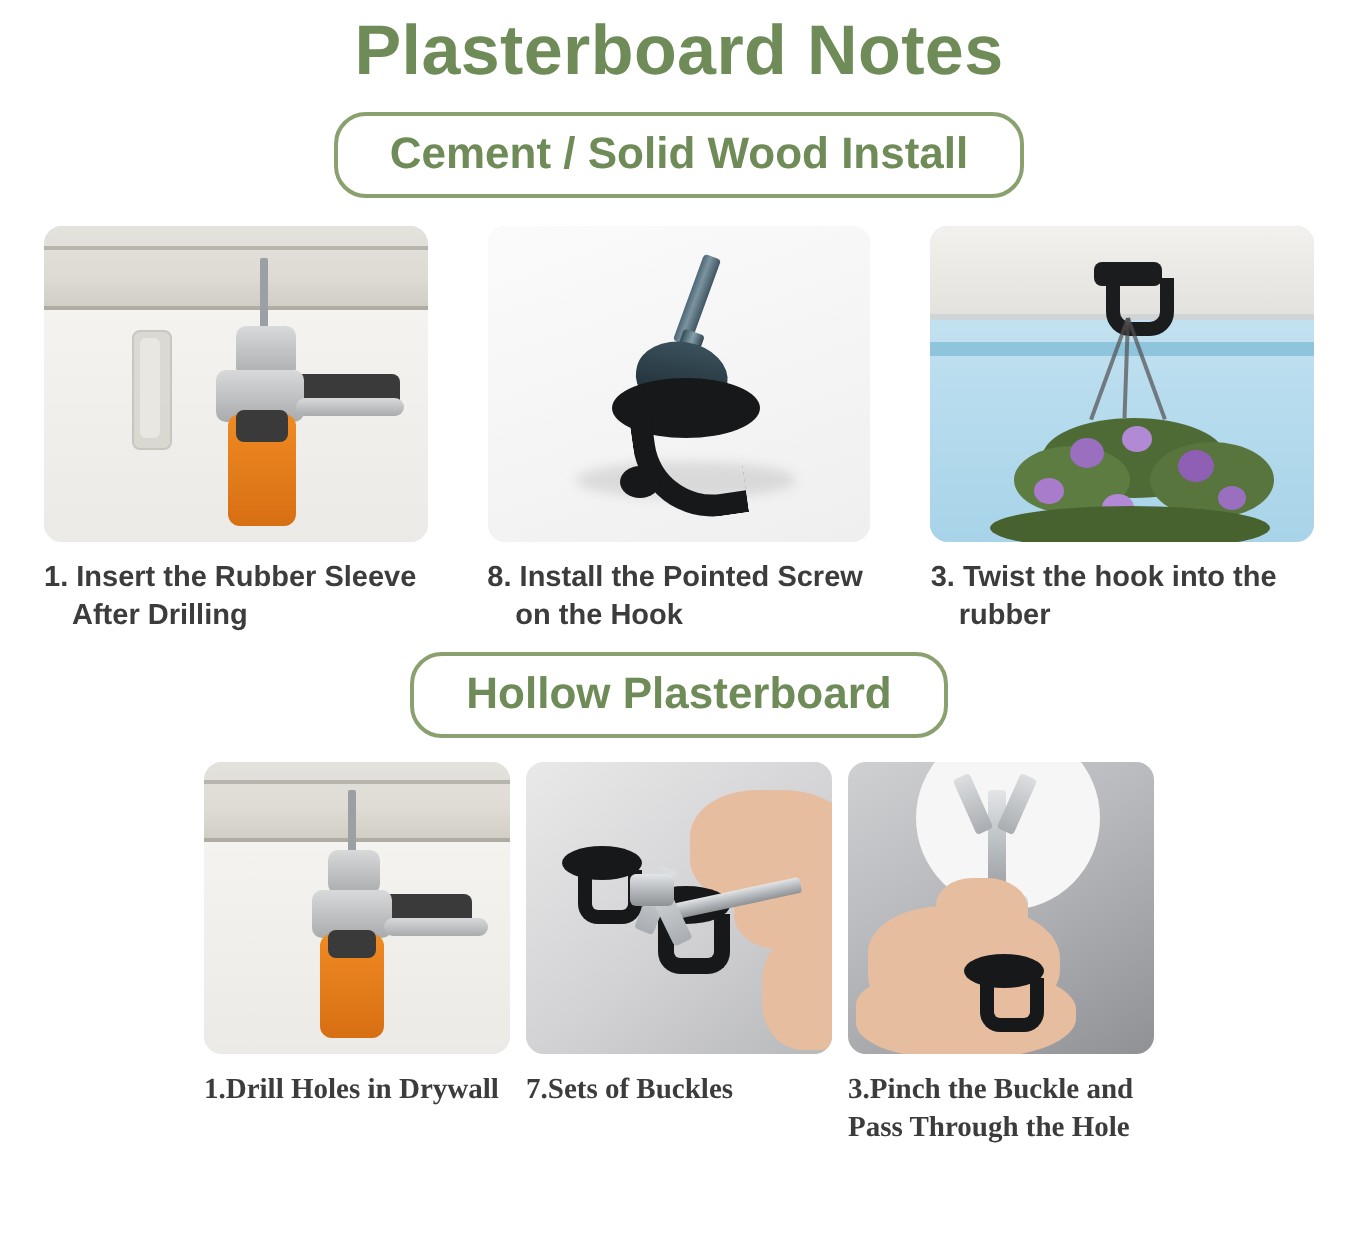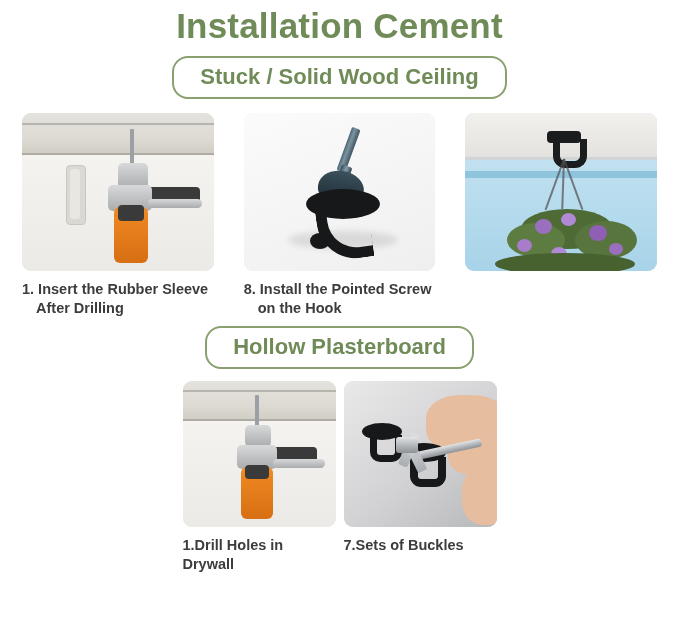--- a/index.html
+++ b/index.html
@@ -58,21 +58,21 @@
     margin-top: 12px;
     padding-left: 6px;
     padding-right: 6px;
     gap: 8px;
   }
   .card {
     display: flex;
     flex-direction: column;
   }
   .card-cement { width: 196px; }
-  .card-plaster { width: 153px; }
+  .card-plaster { width: 153px; font-family: Liberation Serif, serif; }
 
   .photo {
     border-radius: 9px;
     overflow: hidden;
     position: relative;
     background: #e9e9e7;
   }
   .photo-cement { height: 158px; }
   .photo-plaster { height: 146px; }
 
@@ -193,23 +193,23 @@
   .tabletop {
     position: absolute; left:0; right:0; top:0; height: 86px;
     background: linear-gradient(180deg,#f0efec 0%, #e6e4e0 100%);
   }
 </style>
 </head>
 <body>
 
 <div class="page">
 
-  <div class="title">Installation Cement</div>
-
-  <div class="section-pill">Stuck / Solid Wood Ceiling</div>
+  <div class="title">Plasterboard Notes</div>
+
+  <div class="section-pill">Cement / Solid Wood Install</div>
 
   <div class="row row-cement">
 
     <div class="card card-cement">
       <div class="photo photo-cement">
         <div class="wall-top"></div>
         <div class="wall-line" style="top:10px;"></div>
         <div class="wall-line" style="top:40px;"></div>
         <div class="wall-body"></div>
 
@@ -266,20 +266,21 @@
         <div class="leafy" style="left:42px; top:110px; width:58px; height:34px; background:#5d7c42;"></div>
         <div class="leafy" style="left:110px; top:108px; width:62px; height:38px; background:#58753e;"></div>
         <div class="flower" style="left:70px; top:106px; width:17px; height:15px;"></div>
         <div class="flower" style="left:96px; top:100px; width:15px; height:13px; background:#b189d4;"></div>
         <div class="flower" style="left:124px; top:112px; width:18px; height:16px; background:#8e5fb5;"></div>
         <div class="flower" style="left:52px; top:126px; width:15px; height:13px; background:#a87ccb;"></div>
         <div class="flower" style="left:144px; top:130px; width:14px; height:12px; background:#9b6fc0;"></div>
         <div class="flower" style="left:86px; top:134px; width:16px; height:14px; background:#b189d4;"></div>
         <div class="leafy" style="left:30px; top:140px; width:140px; height:22px; background:#47612f;"></div>
       </div>
+      <div class="caption cap-indent">3. Twist the hook into the rubber</div>
     </div>
 
   </div>
 
   <div class="section-pill" style="">Hollow Plasterboard</div>
 
   <div class="row row-plaster">
 
     <div class="card card-plaster">
       <div class="photo photo-plaster">
@@ -312,17 +313,37 @@
         <div style="position:absolute; left:66px; top:76px; width:20px; height:22px; border:8px solid #17181a; border-top:none; border-radius:0 0 11px 11px;"></div>
 
         <div class="metal-bar" style="left:74px; top:64px; width:64px; height:8px; transform:rotate(-12deg);"></div>
         <div class="toggle-wing" style="left:60px; top:52px; width:10px; height:34px; transform:rotate(22deg);"></div>
         <div class="toggle-wing" style="left:66px; top:56px; width:10px; height:36px; transform:rotate(-26deg);"></div>
         <div class="metal-bar" style="left:52px; top:56px; width:22px; height:16px; border-radius:3px;"></div>
       </div>
       <div class="caption">7.Sets of Buckles</div>
     </div>
 
+    <div class="card card-plaster">
+      <div class="photo photo-plaster">
+        <div class="dark-bg" style="background:linear-gradient(150deg,#cfd0d2 0%,#b9babd 40%,#8f9194 100%);"></div>
+
+        <div style="position:absolute; left:34px; top:-18px; width:92px; height:92px; border-radius:50%; background:#f6f6f6;"></div>
+
+        <div class="metal-bar" style="left:70px; top:14px; width:9px; height:62px;"></div>
+        <div class="toggle-wing" style="left:58px; top:6px; width:9px; height:30px; transform:rotate(-24deg);"></div>
+        <div class="toggle-wing" style="left:80px; top:6px; width:9px; height:30px; transform:rotate(24deg);"></div>
+        <div class="metal-bar" style="left:60px; top:66px; width:30px; height:20px; border-radius:4px;"></div>
+
+        <div class="handskin" style="left:10px; top:72px; width:96px; height:58px;"></div>
+        <div class="handskin" style="left:44px; top:58px; width:46px; height:34px;"></div>
+        <div class="handskin" style="left:4px; top:104px; width:110px; height:44px;"></div>
+
+        <div class="hook-black" style="left:58px; top:96px; width:40px; height:17px;"></div>
+        <div style="position:absolute; left:66px; top:108px; width:18px; height:20px; border:7px solid #17181a; border-top:none; border-radius:0 0 10px 10px;"></div>
+      </div>
+      <div class="caption">3.Pinch the Buckle and Pass Through the Hole</div>
+    </div>
 
 
   </div>
 
 </div>
 
 </body></html>

